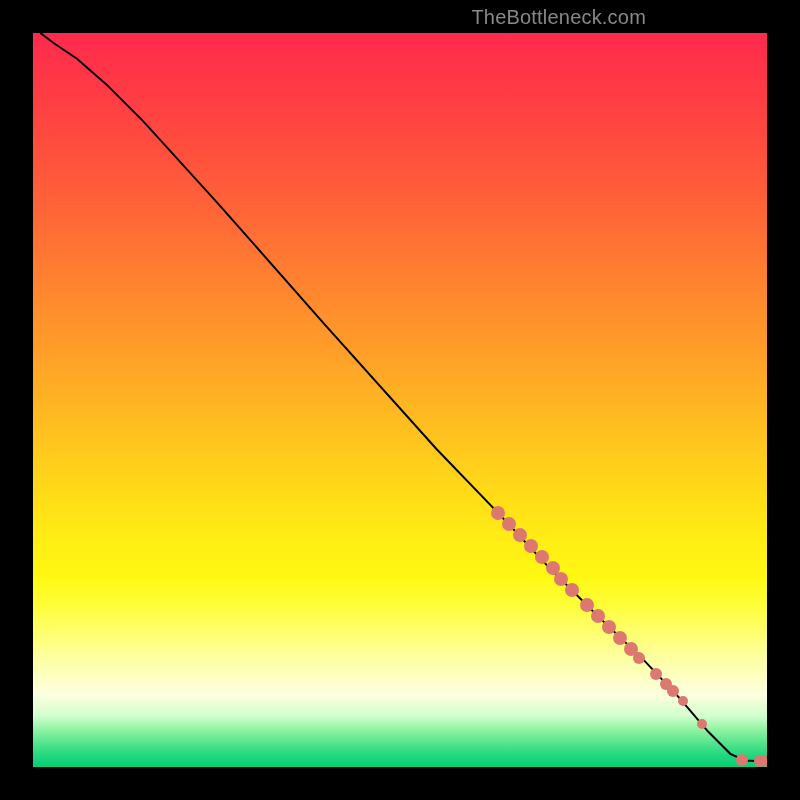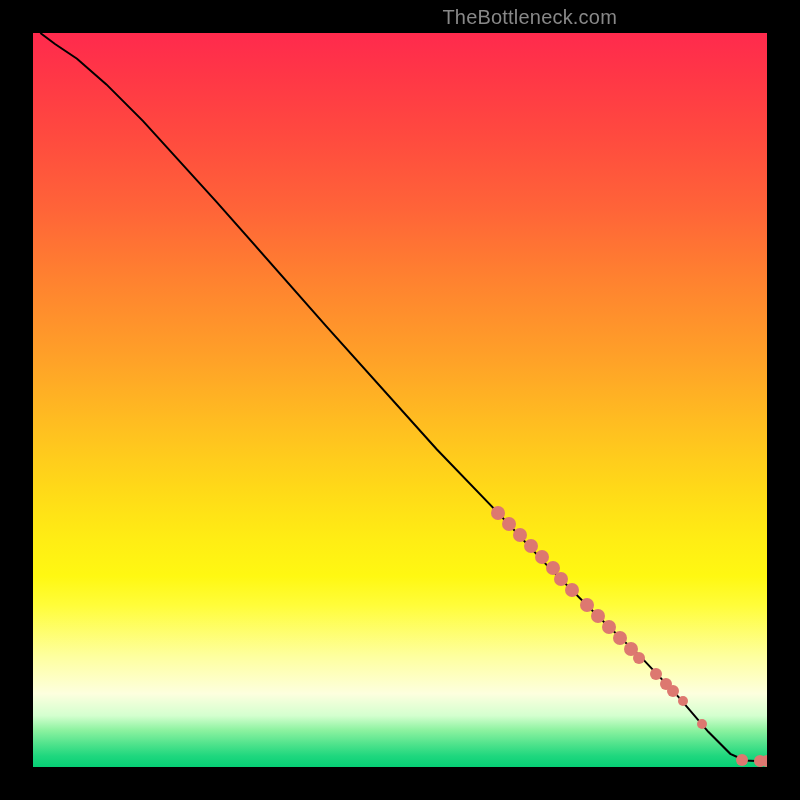--- a/index.html
+++ b/index.html
@@ -8,20 +8,21 @@
     width: 800px;
     height: 800px;
     background: #000;
     overflow: hidden;
     font-family: Arial, Helvetica, sans-serif;
   }
   .stage {
     position: relative;
     width: 651px;
     height: 800px;
+    padding-left: 29px;
   }
   .plot-area {
     position: absolute;
     left: 33px;
     top: 33px;
     width: 734px;
     height: 734px;
     overflow: hidden;
   }
   .gradient-bg {

